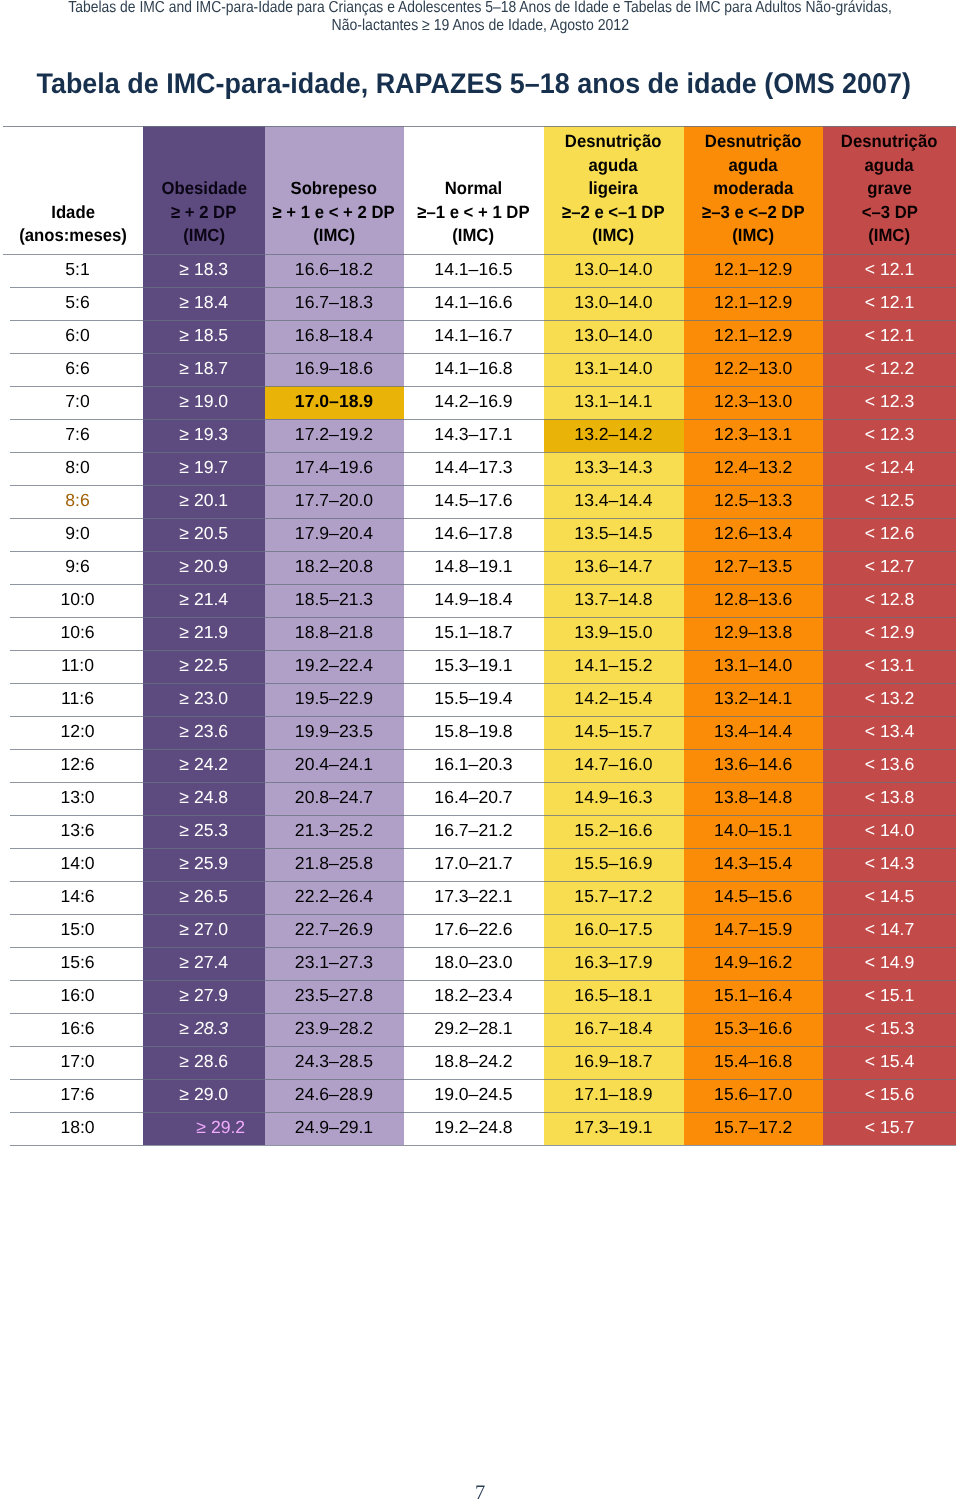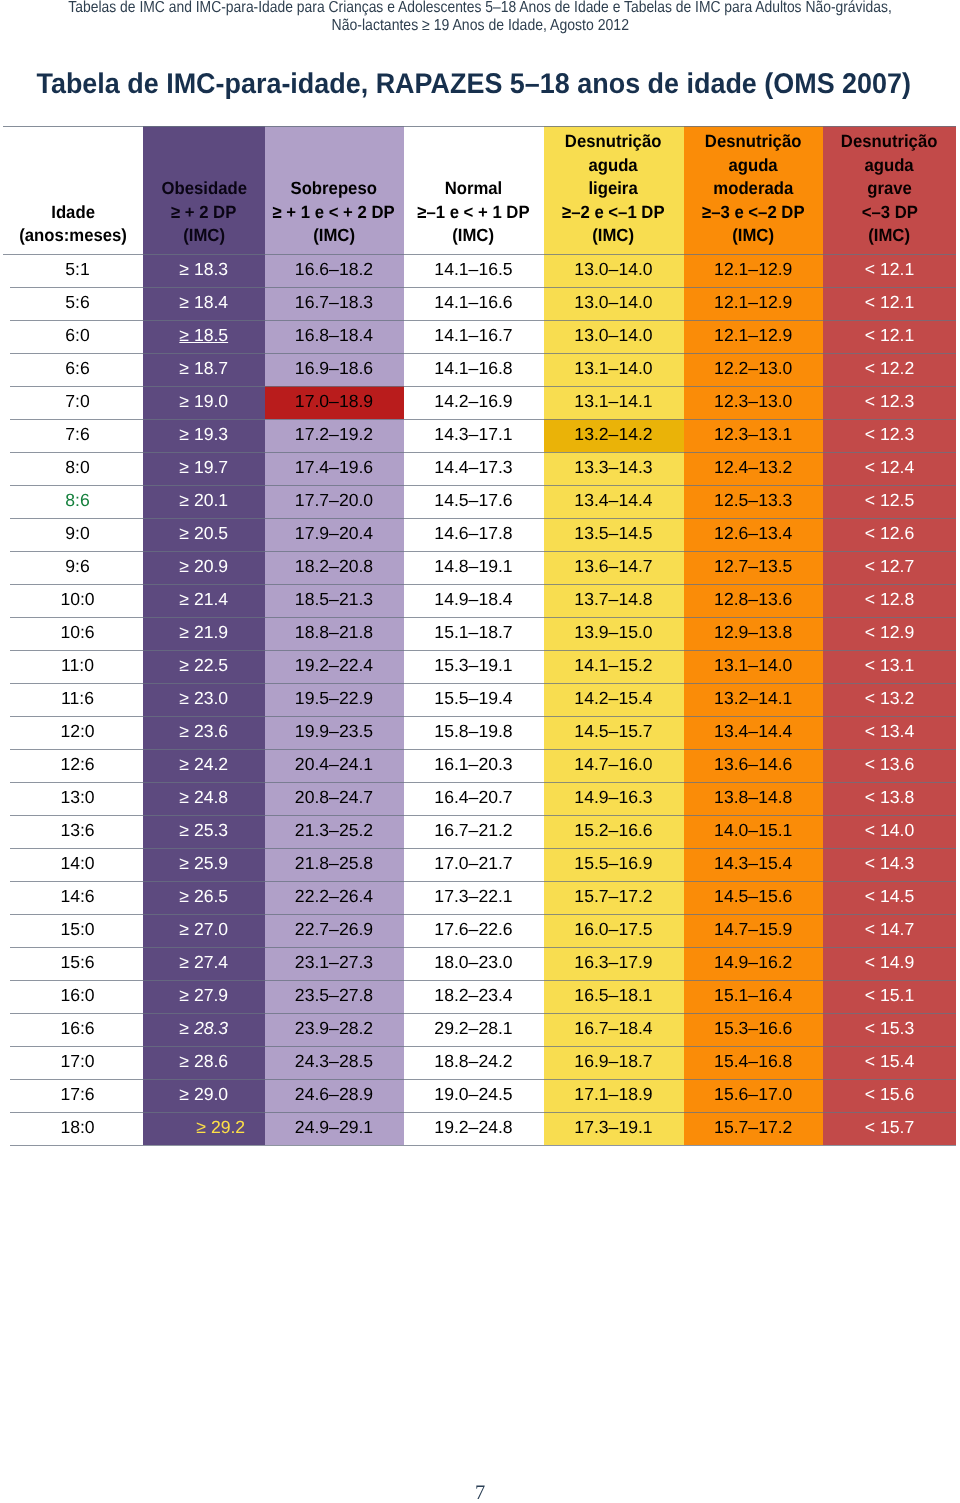--- a/index.html
+++ b/index.html
@@ -154,40 +154,40 @@
           <td class="idade" style="background: rgb(255, 255, 255); color: rgb(0, 0, 0);">5:6</td>
           <td style="background: rgb(93, 74, 127); color: rgb(255, 255, 255);">≥ 18.4</td>
           <td style="background: rgb(176, 160, 200); color: rgb(0, 0, 0);">16.7–18.3</td>
           <td style="background: rgb(255, 255, 255); color: rgb(0, 0, 0);">14.1–16.6</td>
           <td style="background: rgb(248, 221, 80); color: rgb(0, 0, 0);">13.0–14.0</td>
           <td style="background: rgb(250, 140, 8); color: rgb(0, 0, 0);">12.1–12.9</td>
           <td style="background: rgb(194, 74, 73); color: rgb(255, 255, 255);">&lt; 12.1</td>
         </tr>
         <tr>
           <td class="idade" style="background: rgb(255, 255, 255); color: rgb(0, 0, 0);">6:0</td>
-          <td style="background: rgb(93, 74, 127); color: rgb(255, 255, 255); text-decoration: underline;">≥ 18.5</td>
+          <td style="background: rgb(93, 74, 127); color: rgb(255, 255, 255);">≥ 18.5</td>
           <td style="background: rgb(176, 160, 200); color: rgb(0, 0, 0);">16.8–18.4</td>
           <td style="background: rgb(255, 255, 255); color: rgb(0, 0, 0);">14.1–16.7</td>
           <td style="background: rgb(248, 221, 80); color: rgb(0, 0, 0);">13.0–14.0</td>
           <td style="background: rgb(250, 140, 8); color: rgb(0, 0, 0);">12.1–12.9</td>
           <td style="background: rgb(194, 74, 73); color: rgb(255, 255, 255);">&lt; 12.1</td>
         </tr>
         <tr>
           <td class="idade" style="background: rgb(255, 255, 255); color: rgb(0, 0, 0);">6:6</td>
           <td style="background: rgb(93, 74, 127); color: rgb(255, 255, 255);">≥ 18.7</td>
           <td style="background: rgb(176, 160, 200); color: rgb(0, 0, 0);">16.9–18.6</td>
           <td style="background: rgb(255, 255, 255); color: rgb(0, 0, 0);">14.1–16.8</td>
           <td style="background: rgb(248, 221, 80); color: rgb(0, 0, 0);">13.1–14.0</td>
           <td style="background: rgb(250, 140, 8); color: rgb(0, 0, 0);">12.2–13.0</td>
           <td style="background: rgb(194, 74, 73); color: rgb(255, 255, 255);">&lt; 12.2</td>
         </tr>
         <tr>
           <td class="idade" style="background: rgb(255, 255, 255); color: rgb(0, 0, 0);">7:0</td>
           <td style="background: rgb(93, 74, 127); color: rgb(255, 255, 255);">≥ 19.0</td>
-          <td style="background: #b91c1c; color: rgb(0, 0, 0);">17.0–18.9</td>
+          <td style="background: #eab308; color: rgb(0, 0, 0); font-weight: bold;">17.0–18.9</td>
           <td style="background: rgb(255, 255, 255); color: rgb(0, 0, 0);">14.2–16.9</td>
           <td style="background: rgb(248, 221, 80); color: rgb(0, 0, 0);">13.1–14.1</td>
           <td style="background: rgb(250, 140, 8); color: rgb(0, 0, 0);">12.3–13.0</td>
           <td style="background: rgb(194, 74, 73); color: rgb(255, 255, 255);">&lt; 12.3</td>
         </tr>
         <tr>
           <td class="idade" style="background: rgb(255, 255, 255); color: rgb(0, 0, 0);">7:6</td>
           <td style="background: rgb(93, 74, 127); color: rgb(255, 255, 255);">≥ 19.3</td>
           <td style="background: rgb(176, 160, 200); color: rgb(0, 0, 0);">17.2–19.2</td>
           <td style="background: rgb(255, 255, 255); color: rgb(0, 0, 0);">14.3–17.1</td>
@@ -198,21 +198,21 @@
         <tr>
           <td class="idade" style="background: rgb(255, 255, 255); color: rgb(0, 0, 0);">8:0</td>
           <td style="background: rgb(93, 74, 127); color: rgb(255, 255, 255);">≥ 19.7</td>
           <td style="background: rgb(176, 160, 200); color: rgb(0, 0, 0);">17.4–19.6</td>
           <td style="background: rgb(255, 255, 255); color: rgb(0, 0, 0);">14.4–17.3</td>
           <td style="background: rgb(248, 221, 80); color: rgb(0, 0, 0);">13.3–14.3</td>
           <td style="background: rgb(250, 140, 8); color: rgb(0, 0, 0);">12.4–13.2</td>
           <td style="background: rgb(194, 74, 73); color: rgb(255, 255, 255);">&lt; 12.4</td>
         </tr>
         <tr>
-          <td class="idade" style="background: rgb(255, 255, 255); color: #15803d;">8:6</td>
+          <td class="idade" style="background: rgb(255, 255, 255); color: #a16207;">8:6</td>
           <td style="background: rgb(93, 74, 127); color: rgb(255, 255, 255);">≥ 20.1</td>
           <td style="background: rgb(176, 160, 200); color: rgb(0, 0, 0);">17.7–20.0</td>
           <td style="background: rgb(255, 255, 255); color: rgb(0, 0, 0);">14.5–17.6</td>
           <td style="background: rgb(248, 221, 80); color: rgb(0, 0, 0);">13.4–14.4</td>
           <td style="background: rgb(250, 140, 8); color: rgb(0, 0, 0);">12.5–13.3</td>
           <td style="background: rgb(194, 74, 73); color: rgb(255, 255, 255);">&lt; 12.5</td>
         </tr>
         <tr>
           <td class="idade" style="background: rgb(255, 255, 255); color: rgb(0, 0, 0);">9:0</td>
           <td style="background: rgb(93, 74, 127); color: rgb(255, 255, 255);">≥ 20.5</td>
@@ -370,21 +370,21 @@
           <td class="idade" style="background: rgb(255, 255, 255); color: rgb(0, 0, 0);">17:6</td>
           <td style="background: rgb(93, 74, 127); color: rgb(255, 255, 255);">≥ 29.0</td>
           <td style="background: rgb(176, 160, 200); color: rgb(0, 0, 0);">24.6–28.9</td>
           <td style="background: rgb(255, 255, 255); color: rgb(0, 0, 0);">19.0–24.5</td>
           <td style="background: rgb(248, 221, 80); color: rgb(0, 0, 0);">17.1–18.9</td>
           <td style="background: rgb(250, 140, 8); color: rgb(0, 0, 0);">15.6–17.0</td>
           <td style="background: rgb(194, 74, 73); color: rgb(255, 255, 255);">&lt; 15.6</td>
         </tr>
         <tr>
           <td class="idade" style="background: rgb(255, 255, 255); color: rgb(0, 0, 0);">18:0</td>
-          <td style="background: rgb(93, 74, 127); color: #fde047; padding-left: 34px;">≥ 29.2</td>
+          <td style="background: rgb(93, 74, 127); color: #f0abfc; padding-left: 34px;">≥ 29.2</td>
           <td style="background: rgb(176, 160, 200); color: rgb(0, 0, 0);">24.9–29.1</td>
           <td style="background: rgb(255, 255, 255); color: rgb(0, 0, 0);">19.2–24.8</td>
           <td style="background: rgb(248, 221, 80); color: rgb(0, 0, 0);">17.3–19.1</td>
           <td style="background: rgb(250, 140, 8); color: rgb(0, 0, 0);">15.7–17.2</td>
           <td style="background: rgb(194, 74, 73); color: rgb(255, 255, 255);">&lt; 15.7</td>
         </tr>
       </tbody>
   </table>
 
   <div class="rule-mask"></div>

